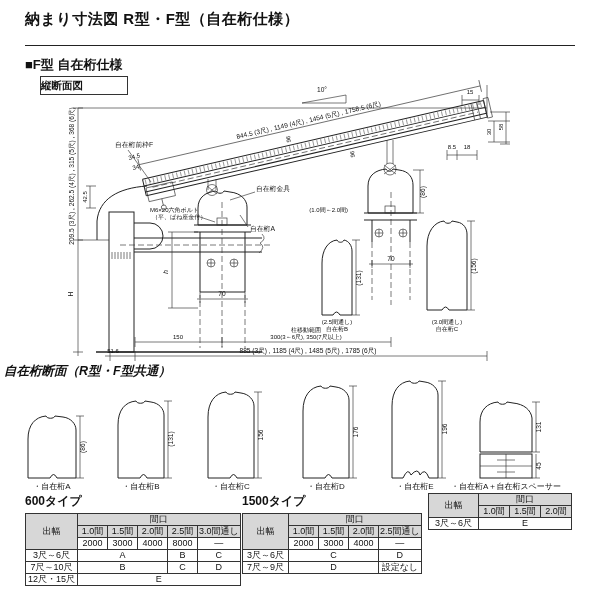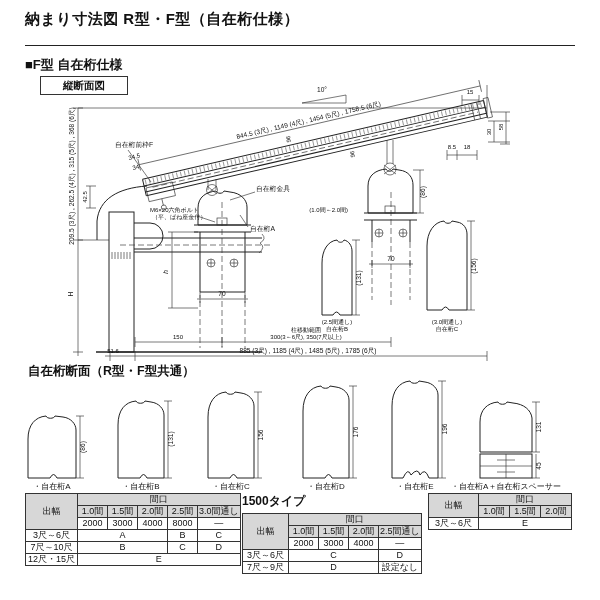--- a/index.html
+++ b/index.html
@@ -1,22 +1,22 @@
 <!DOCTYPE html>
 <html><head>
 <meta charset="utf-8">
 <style>
   html,body{margin:0;padding:0;background:#fff;}
   body{width:600px;height:600px;position:relative;font-family:"Liberation Sans","DejaVu Sans",sans-serif;color:#111;overflow:hidden;}
   .abs{position:absolute;}
   #page-title{left:25px;top:10px;font-size:15px;font-weight:bold;letter-spacing:.5px;}
   #title-rule{left:25px;top:45px;width:550px;border-top:1.6px solid #222;height:0;}
   #section-heading{left:25px;top:56px;font-size:13px;font-weight:bold;}
-  #view-label-box{left:40px;top:76px;width:86px;height:17px;border:1px solid #333;text-align:center;font-size:10.5px;font-weight:bold;line-height:17px;}
-  #profiles-heading{left:28px;top:363px;font-size:12.5px;font-weight:bold;}
+  #view-label-box{left:40px;top:76px;width:86px;height:17px;border:1px solid #333;font-size:10.5px;font-weight:bold;line-height:17px;}
+  #profiles-heading{left:4px;top:363px;font-size:12.5px;font-weight:bold;font-style:italic;}
   svg{position:absolute;left:0;}
   svg text{fill:#111;font-family:"Liberation Sans","DejaVu Sans",sans-serif;}
   .ln{stroke:#222;stroke-width:1;fill:none;}
   .lt{stroke:#333;stroke-width:.65;fill:none;}
   .dash{stroke-dasharray:6 3;}
   .dim{font-size:6.6px;}
   .dims{font-size:6px;}
   .lab{font-size:6.8px;}
   .tblwrap h3{font-size:12px;margin:0 0 3px 0;font-weight:bold;white-space:nowrap;}
   table{border-collapse:collapse;font-size:9px;table-layout:fixed;}
@@ -314,20 +314,21 @@
       <line class="lt" x1="532" y1="87" x2="540" y2="87"></line>
     <text class="dim" x="541" y="62" transform="rotate(-90 541 62)" text-anchor="middle">131</text>
     <line class="lt" x1="536" y1="89" x2="536" y2="113"></line>
     <line class="lt" x1="532" y1="113" x2="540" y2="113"></line>
     <text class="dim" x="541" y="101" transform="rotate(-90 541 101)" text-anchor="middle">45</text>
     <text x="506" y="124" font-size="8" text-anchor="middle">・自在桁A＋自在桁スペーサー</text>
   </g>
 </svg>
 
 <div class="abs tblwrap" style="left:25px;top:493px">
+  <h3>600タイプ</h3>
   <table>
     <colgroup>
         <col style="width:52px">
         <col style="width:30px">
         <col style="width:30px">
         <col style="width:30px">
         <col style="width:30px">
         <col style="width:36px">
       </colgroup>
     <tbody>

